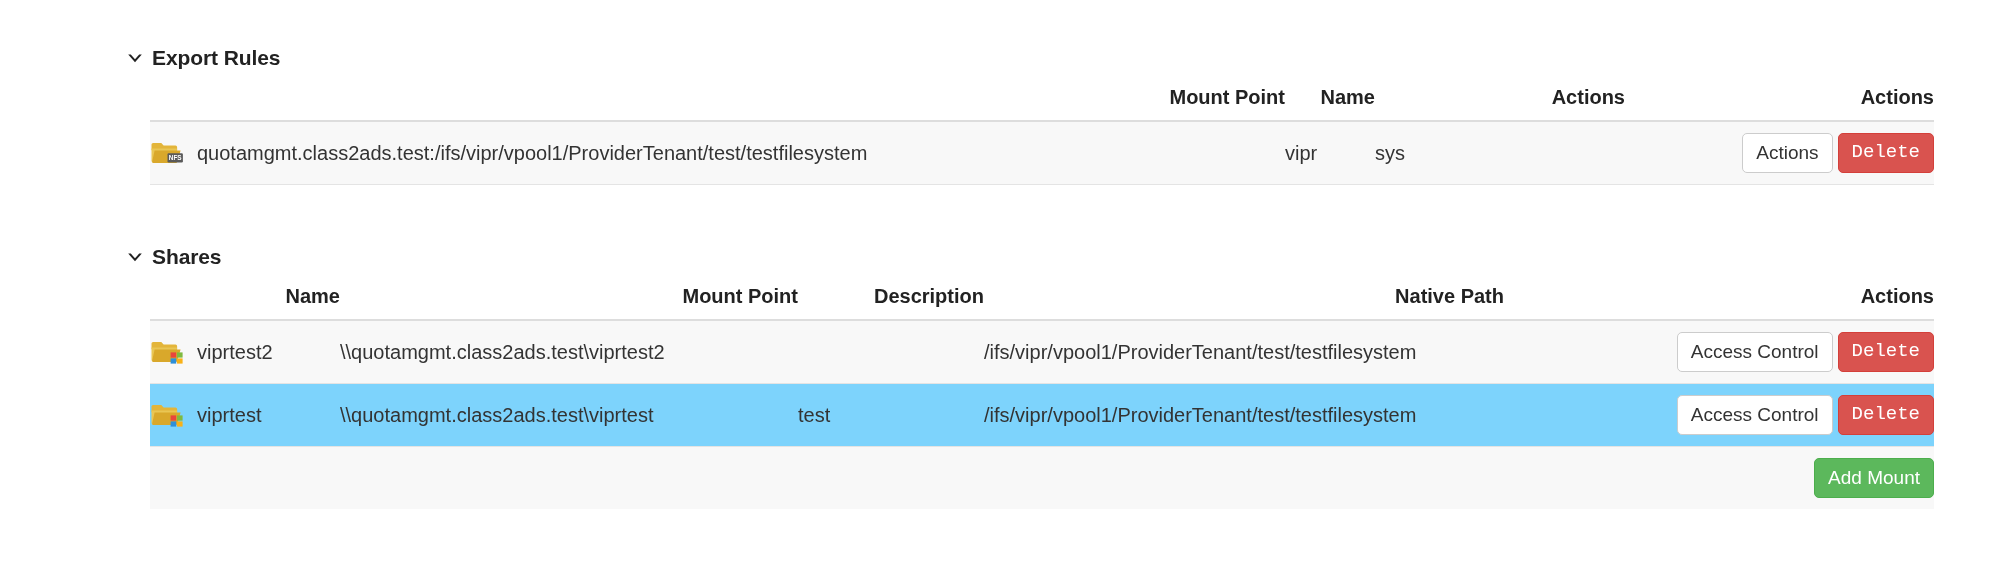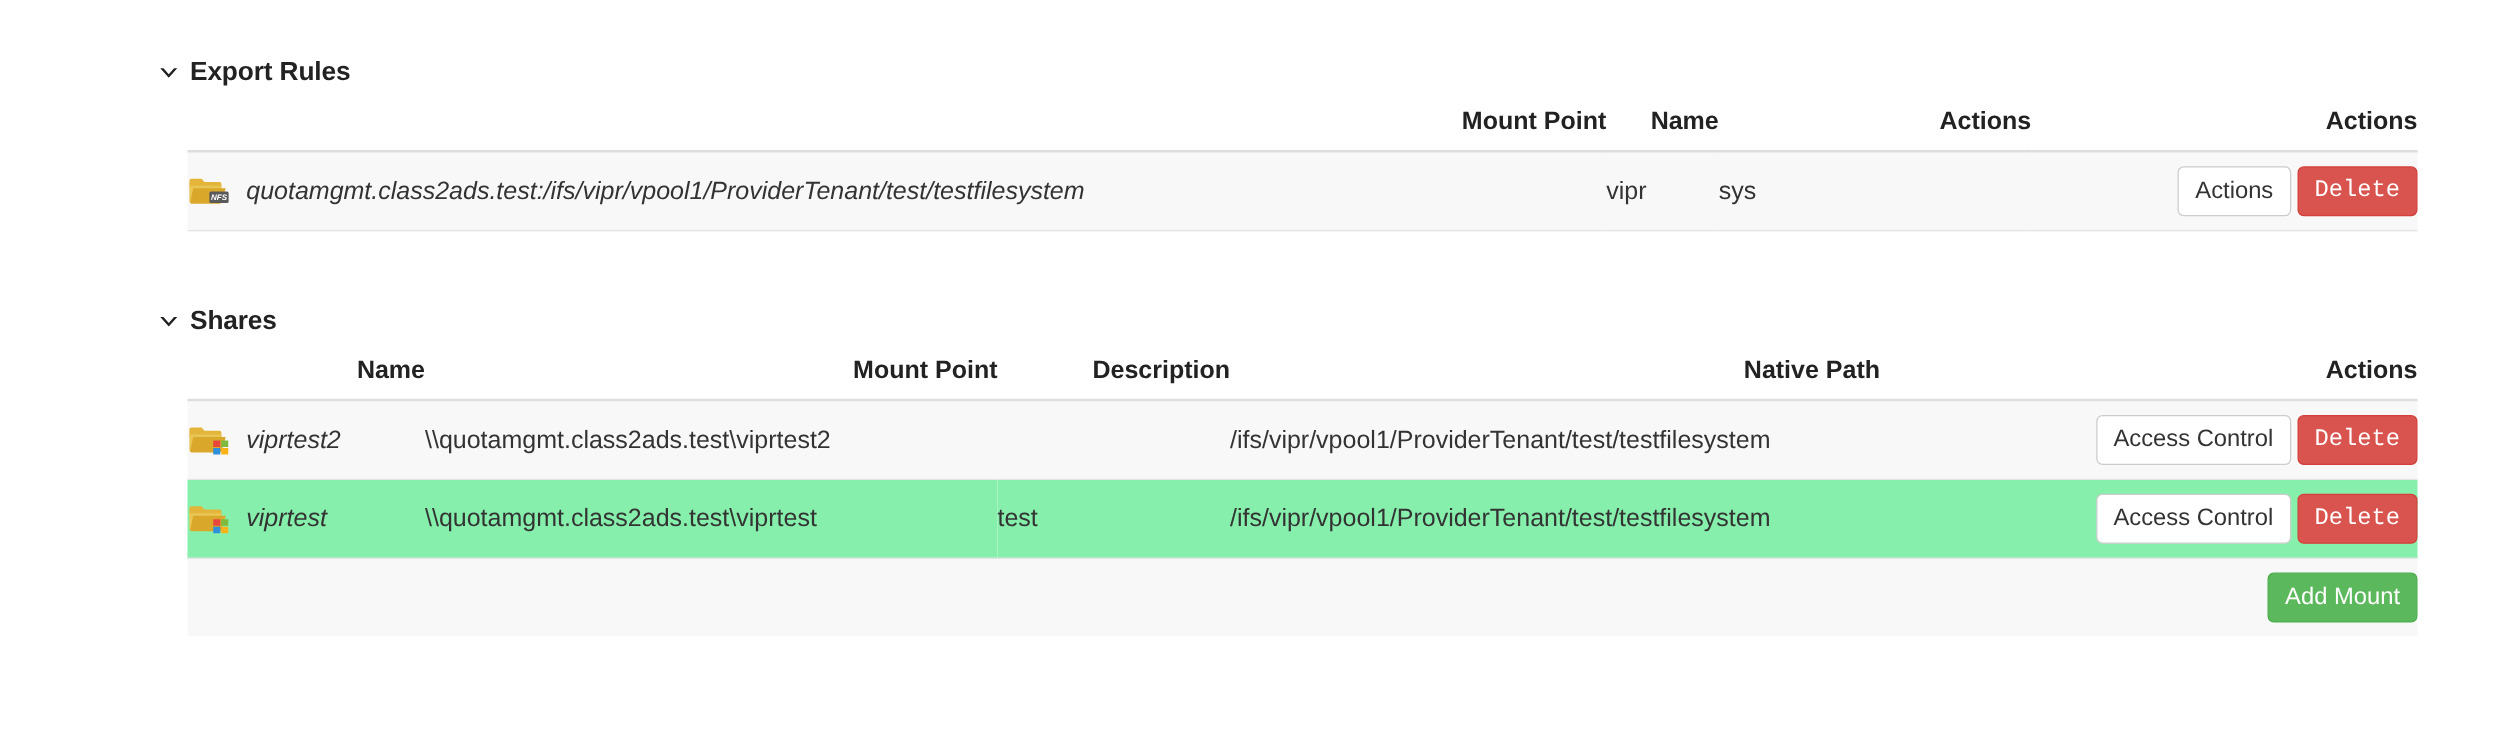--- a/index.html
+++ b/index.html
@@ -64,29 +64,28 @@
   table.grid td {
     font-size: 20px;
     color: #333333;
     padding: 10px 0;
     border-bottom: 1px solid #e4e4e4;
     vertical-align: middle;
     white-space: nowrap;
     height: 42px;
   }
   tr.striped > td { background: #f8f8f8; }
-  tr.plain > td { background: #86efac; }
+  tr.plain > td { background: #7dd3fc; }
   td.right, th.right { text-align: right; }
   td.actions { padding-right: 8px; }
 
   
   .cell-with-icon {
     display: flex;
     align-items: center;
-    font-style: italic;
   }
   .folder-icon {
     flex: 0 0 auto;
     width: 34px;
     height: 28px;
     margin-right: 13px;
     position: relative;
   }
   .folder-icon svg { display: block; }
   .name-text { display: inline-block; }

